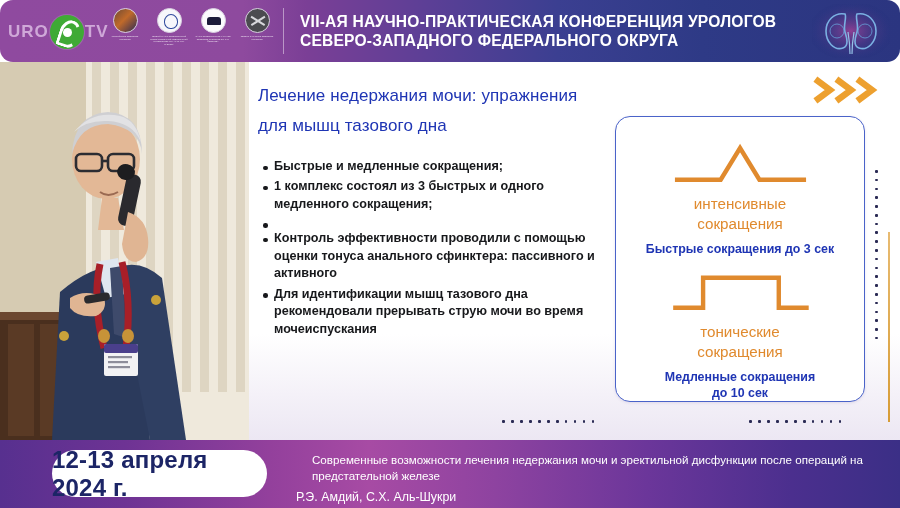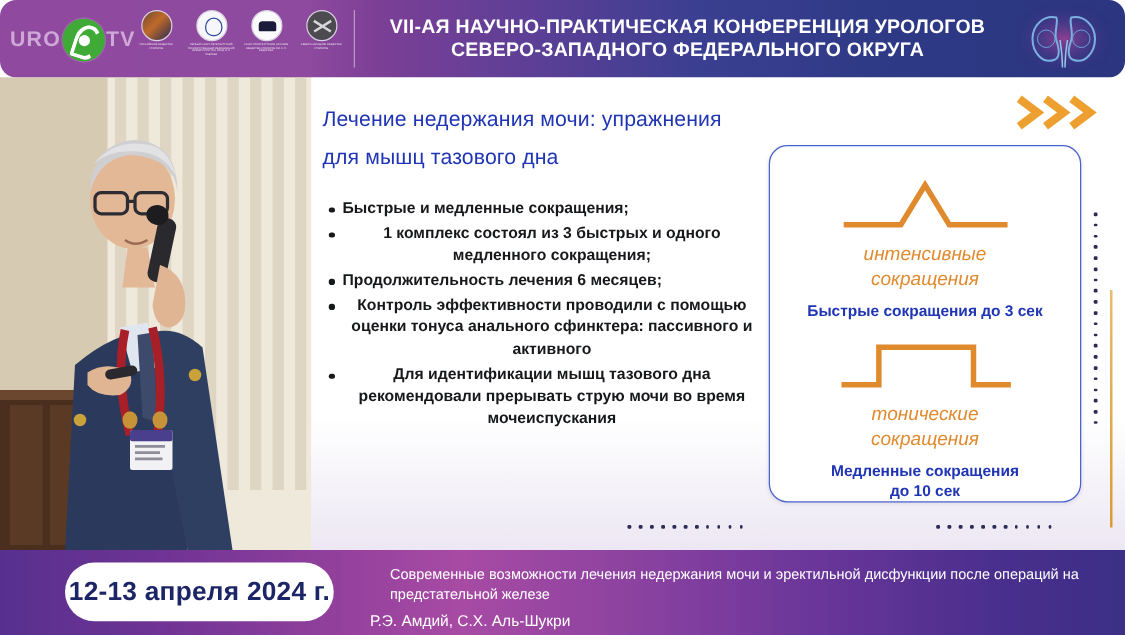--- a/index.html
+++ b/index.html
@@ -68,21 +68,21 @@
     margin-top:2px; font-size:1.9px; line-height:2.6px; color:#efe4f2;
     text-align:center; width:38px; letter-spacing:.1px;
   }
   .hdr-divider {
     position:absolute; left:283px; top:8px; width:1px; height:46px;
     background:rgba(255,255,255,.45);
   }
   .hdr-title {
     position:absolute; left:300px; top:12px; width:500px;
     color:#ffffff; font-weight:700; font-size:15.6px; line-height:19px;
-    letter-spacing:.2px; text-align:center;
+    letter-spacing:.2px; text-align:left;
   }
   .kidneys { position:absolute; right:10px; top:4px; width:78px; height:54px; opacity:.95; }
 
   
   .photo {
     position:absolute; left:0; top:62px; width:249px; height:378px;
     overflow:hidden; background:#cfc4ae;
   }
 
   
@@ -90,21 +90,21 @@
     position:absolute; left:249px; top:62px; width:651px; height:378px;
     background:linear-gradient(180deg,#ffffff 0%,#ffffff 72%,#f4f1f8 88%,#ece7f3 100%);
   }
   .title {
     position:absolute; left:9px; top:19px; width:470px;
     color:#1f35b4; font-size:17px; font-weight:400; line-height:30px;
     letter-spacing:.1px;
   }
   .chevrons { position:absolute; right:15px; top:14px; width:72px; height:28px; }
 
-  .bullets { position:absolute; left:8px; top:96px; width:352px;text-align:center; }
+  .bullets { position:absolute; left:8px; top:96px; width:352px; }
   .bullet { display:flex; margin-bottom:2.5px; }
   .bullet .dot {
     flex:0 0 auto; width:17px; padding-top:7.5px; display:flex; justify-content:center;
   }
   .bullet .dot i {
     display:block; width:4.5px; height:4.5px; border-radius:50%; background:#17181b;
   }
   .bullet .txt {
     font-size:12.6px; line-height:17.6px; color:#17181b; font-weight:600;
   }
@@ -112,21 +112,21 @@
   
   .card {
     position:absolute; left:366px; top:54px; width:250px; height:286px;
     background:#ffffff; border:1.6px solid #4a63c9; border-radius:15px;
     box-shadow:0 1px 3px rgba(80,60,140,.12);
     display:flex; flex-direction:column; align-items:center; padding-top:24px;
   }
   .wave { width:185px; height:56px; }
   .wlabel {
     color:#e08a2e; font-size:15.2px; line-height:20px; text-align:center;
-    margin-top:4px; font-weight:400;font-style:italic;
+    margin-top:4px; font-weight:400;
   }
   .wcap {
     color:#1f35b4; font-size:12.4px; line-height:16px; font-weight:700;
     text-align:center; margin-top:7px;
   }
   .gap { height:13px; }
 
   
   .dots-row { position:absolute; display:flex; gap:6.4px; }
   .dots-row b { width:2.6px; height:2.6px; background:#2b2b55; border-radius:1px; display:block; }
@@ -139,21 +139,21 @@
 
   
   .footer {
     position:absolute; left:0; top:440px; width:900px; height:68px;
     background:linear-gradient(90deg,#57308f 0%,#6e3394 14%,#93409c 30%,#a74ba4 41%,#8e43a0 55%,#6b369a 72%,#4b2f8e 88%,#3b2f86 100%);
   }
   .date-badge {
     position:absolute; left:52px; top:10px; width:215px; height:47px;
     background:#ffffff; border-radius:24px;
     display:flex; align-items:center; justify-content:center;
-    color:#1c2566; font-size:21px; font-weight:700; letter-spacing:.2px;
+    color:#1c2566; font-size:24px; font-weight:700; letter-spacing:.2px;
   }
   .foot-text {
     position:absolute; left:312px; top:12px; width:590px;
     color:#ffffff; font-size:11.6px; line-height:15.6px;
   }
   .foot-authors {
     position:absolute; left:296px; top:49px; width:590px;
     color:#ffffff; font-size:12.4px; line-height:16px;
   }
 </style>
@@ -297,21 +297,20 @@
     <div class="bullet">
       <span class="dot">
           <i></i>
         </span>
       <span class="txt">1 комплекс состоял из 3 быстрых и одного медленного сокращения;</span>
     </div>
     <div class="bullet">
       <span class="dot">
           <i></i>
         </span>
-      <span class="txt">Продолжительность лечения 6 месяцев;</span>
     </div>
     <div class="bullet">
       <span class="dot">
           <i></i>
         </span>
       <span class="txt">Контроль эффективности проводили с помощью оценки тонуса анального сфинктера: пассивного и активного</span>
     </div>
     <div class="bullet">
       <span class="dot">
           <i></i>

